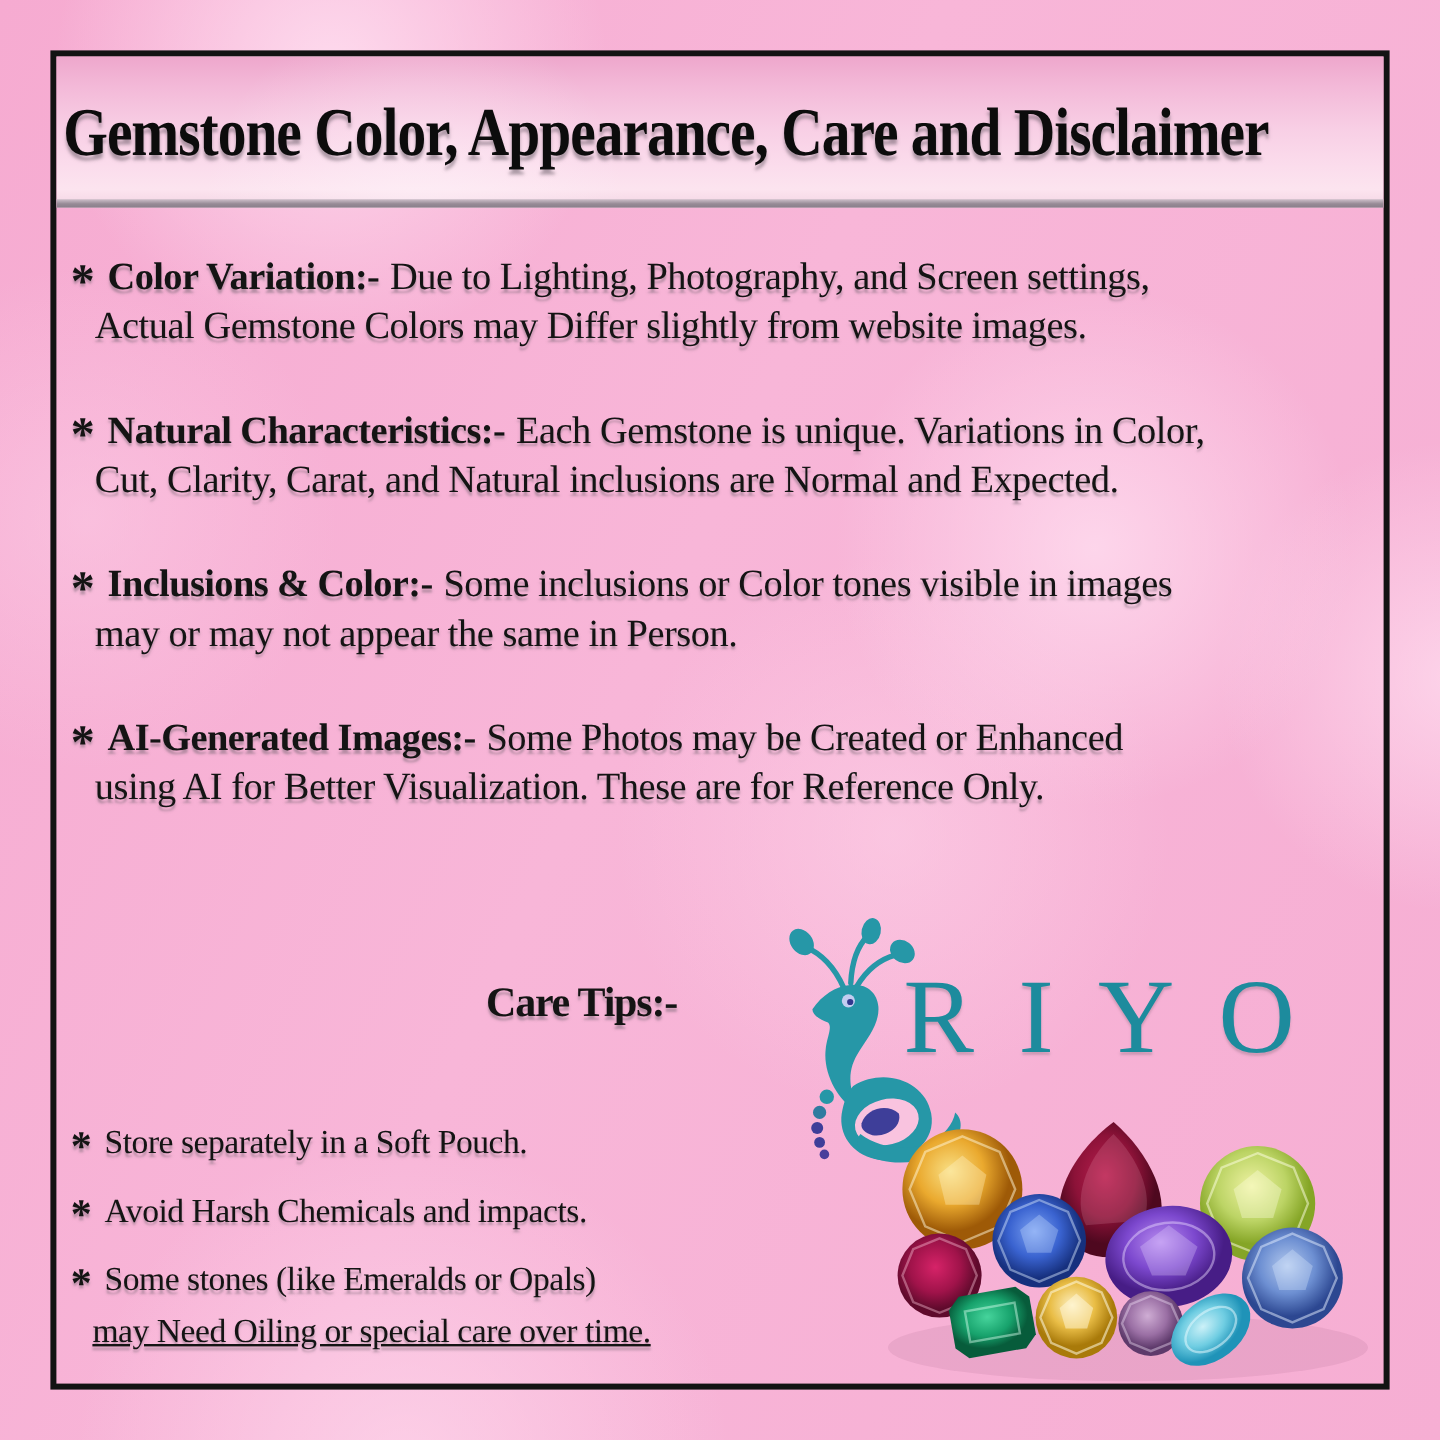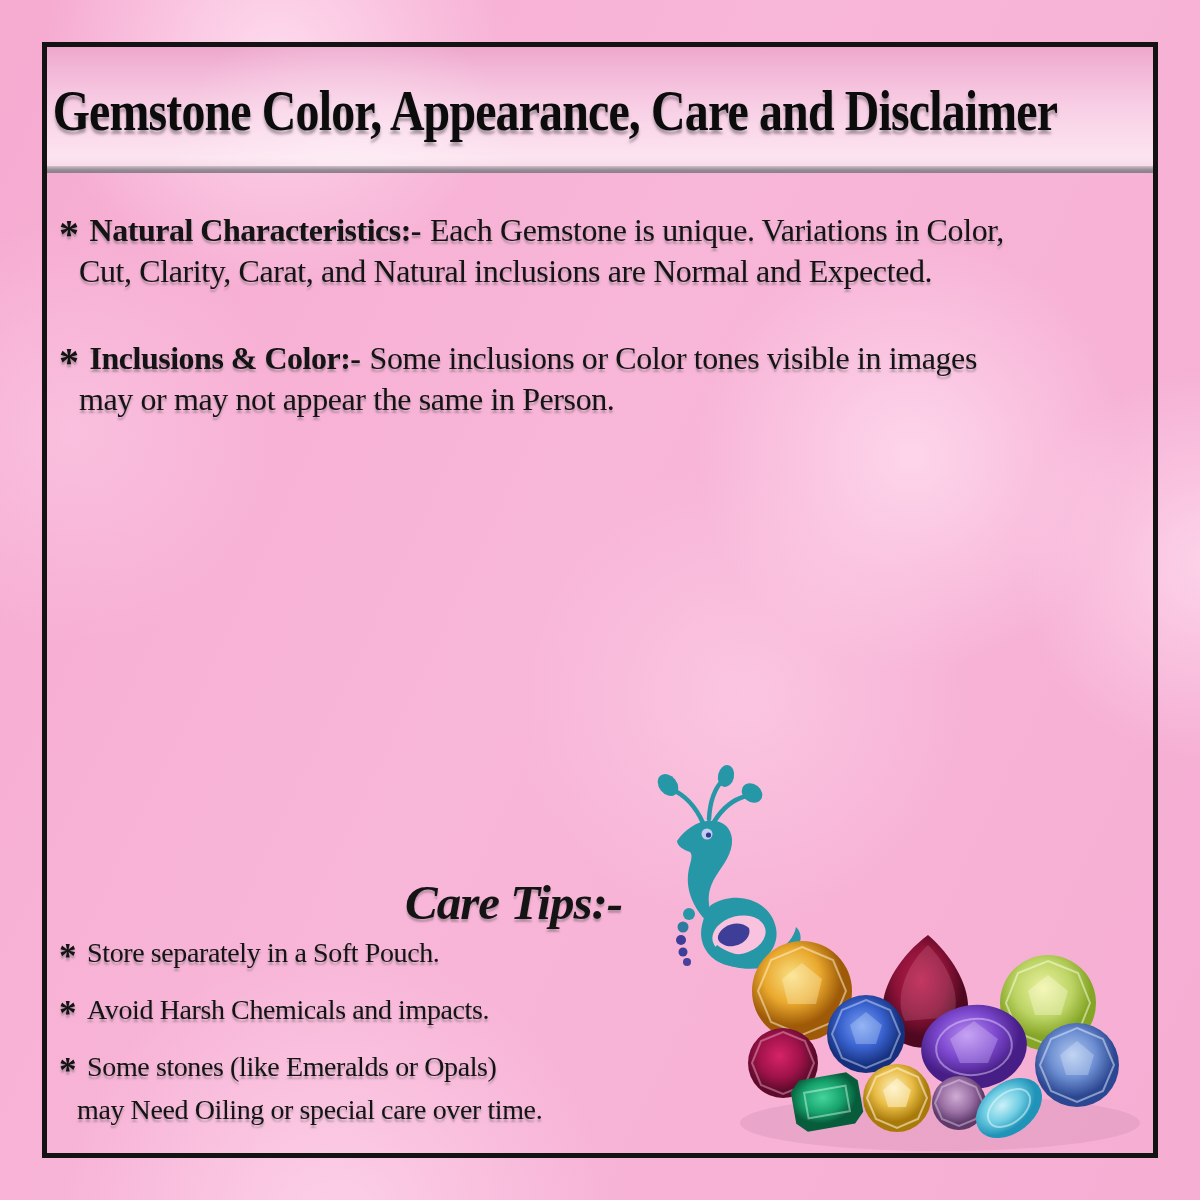--- a/index.html
+++ b/index.html
@@ -47,55 +47,63 @@
   }
   .bullet b{margin-right:9px;letter-spacing:-.5px;}
   .ast{
     display:inline-block;font-size:1.25em;line-height:0;
     transform:translateY(.16em);margin-right:11px;font-weight:bold;
   }
   .l2{display:block;padding-left:20px;}
   .l2:empty{display:none;}
   
   .care-heading{
-    position:absolute;left:358px;top:827px;font-size:49px;font-weight:bold;
-    letter-spacing:-1px;text-shadow:0 3px 2px rgba(120,104,115,.5);white-space:nowrap;font-style:italic;
+    position:absolute;left:358px;top:769px;font-size:35px;font-weight:bold;
+    letter-spacing:-1px;text-shadow:0 3px 2px rgba(120,104,115,.5);white-space:nowrap;
   }
   .brand-name{
     position:absolute;left:706px;top:752px;font-size:88px;line-height:100px;
     letter-spacing:.42em;color:#1d8b9d;white-space:nowrap;
     text-shadow:0 2px 2px rgba(130,105,120,.35);
   }
   .peacock{position:absolute;left:572px;top:716px;width:200px;height:212px;}
   .care-list{position:absolute;left:12px;top:884px;width:640px;margin:0;padding:0;list-style:none;}
   .care-list li{
     font-size:28px;line-height:44px;letter-spacing:-.4px;margin:0 0 13px 0;
     white-space:nowrap;text-shadow:0 3px 2px rgba(120,104,115,.5);
   }
-  .care-list li .l2{line-height:42px;padding-left:18px;}
+  .care-list li .l2{line-height:42px;padding-left:18px;text-decoration:underline;}
   .gems{position:absolute;left:676px;top:876px;width:430px;height:232px;}
 </style>
 </head>
 <body>
 
 <div class="canvas">
   <div class="frame">
 
     <header class="titlebar">
       <h1 class="title" style="margin:0">Gemstone Color, Appearance, Care and Disclaimer</h1>
     </header>
 
     <section class="bullets">
       <p class="bullet">
+        <span class="ast">*</span><b>Color Variation:-</b><span class="l1">Due to Lighting, Photography, and Screen settings,</span>
+        <span class="l2">Actual Gemstone Colors may Differ slightly from website images.</span>
+      </p>
+      <p class="bullet">
         <span class="ast">*</span><b>Natural Characteristics:-</b><span class="l1">Each Gemstone is unique. Variations in Color,</span>
         <span class="l2">Cut, Clarity, Carat, and Natural inclusions are Normal and Expected.</span>
       </p>
       <p class="bullet">
         <span class="ast">*</span><b>Inclusions &amp; Color:-</b><span class="l1">Some inclusions or Color tones visible in images</span>
         <span class="l2">may or may not appear the same in Person.</span>
+      </p>
+      <p class="bullet">
+        <span class="ast">*</span><b>AI-Generated Images:-</b><span class="l1">Some Photos may be Created or Enhanced</span>
+        <span class="l2">using AI for Better Visualization. These are for Reference Only.</span>
       </p>
     </section>
 
     <h2 class="care-heading" style="margin:0">Care Tips:-</h2>
 
     <svg class="peacock" viewBox="0 0 200 212" aria-hidden="true">
       <g fill="none" stroke="#2697a7" stroke-width="4.5" stroke-linecap="round">
         <path d="M84,60 C76,42 66,32 52,26"></path>
         <path d="M90,56 C91,36 97,24 104,17"></path>
         <path d="M95,59 C104,44 116,36 127,33"></path>
@@ -114,20 +122,21 @@
       <path fill="#3e3e99" d="M99,173 C103,161 120,156 130,165 C133,175 121,185 108,183 C102,181 98,178 99,173 Z"></path>
       <path fill="#2697a7" d="M98,182 C114,194 138,197 156,189 C168,183 175,174 177,164 C184,170 183,182 174,191
            C157,207 122,211 100,198 C95,194 94,187 98,182 Z"></path>
       <circle cx="70" cy="151" r="6" fill="#2697a7"></circle>
       <circle cx="64" cy="164" r="5.5" fill="#2f7ba0"></circle>
       <circle cx="62" cy="177" r="5" fill="#3e3e99"></circle>
       <circle cx="64" cy="189" r="4.5" fill="#3e3e99"></circle>
       <circle cx="68" cy="199" r="4" fill="#4a3f9b"></circle>
     </svg>
 
+    <div class="brand-name">RIYO</div>
 
     <ul class="care-list">
       <li>
         <span class="ast">*</span><span class="l1">Store separately in a Soft Pouch.</span>
         
       </li>
       <li>
         <span class="ast">*</span><span class="l1">Avoid Harsh Chemicals and impacts.</span>
         
       </li>

